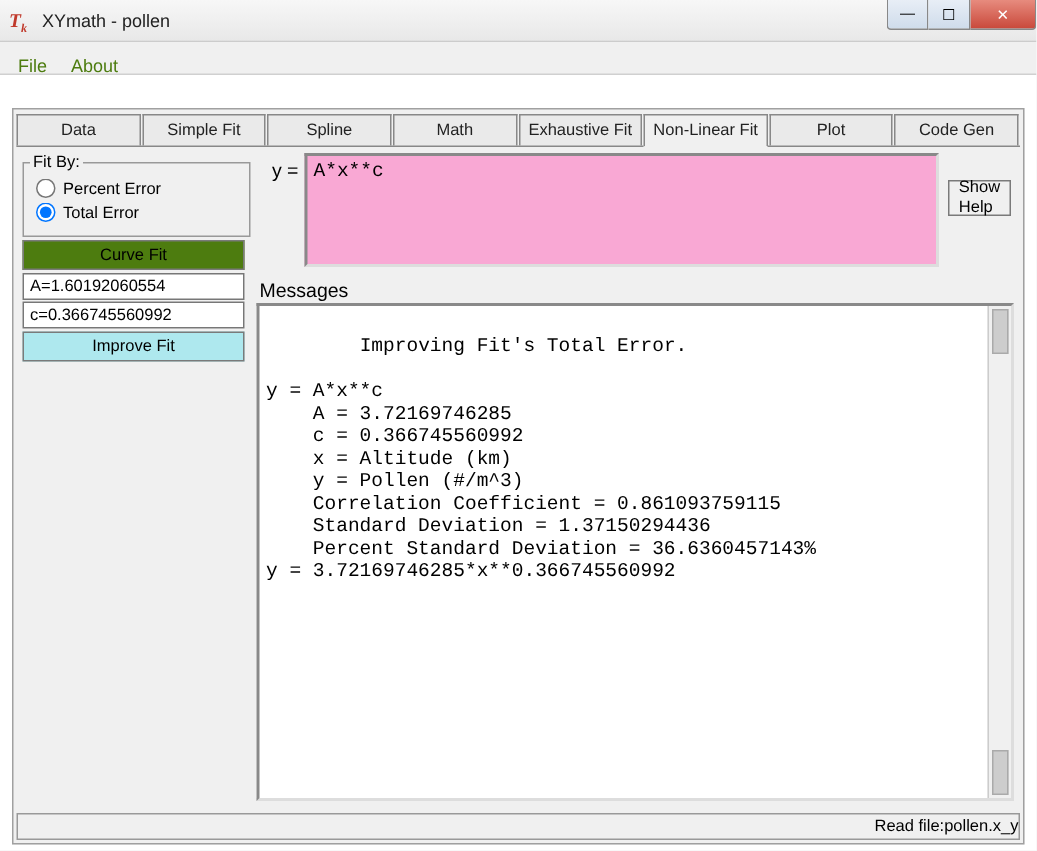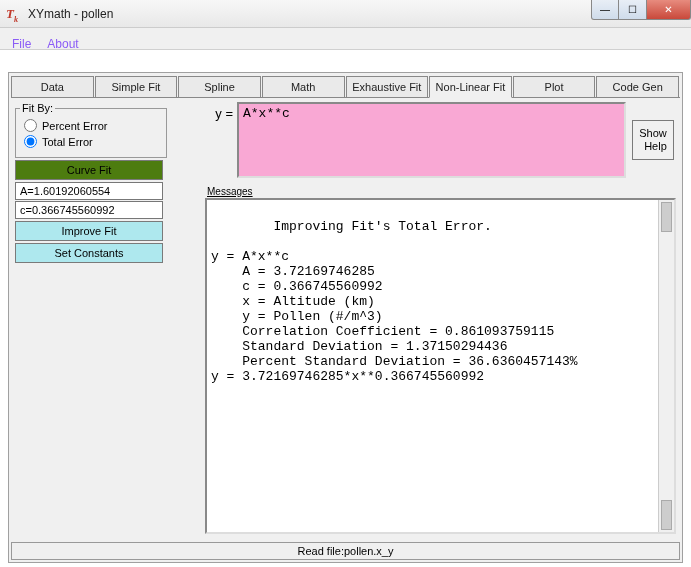--- a/index.html
+++ b/index.html
@@ -8,55 +8,55 @@
 .titlebar { height: 28px; background: linear-gradient(#f7f7f7,#e8e8e8); border-bottom: 1px solid #ccc; display: flex; align-items: center; position: relative; }
 .titlebar .icon { width: 16px; height: 16px; margin: 0 6px; color: #c0392b; font-style: italic; font-weight: bold; font-size: 13px; font-family: Georgia, serif; }
 .titlebar .title { font-size: 12px; color: #222; text-align: center; }
 .titlebar .controls { position: absolute; right: 0; top: 0; display: flex; }
 .titlebar .controls div { width: 28px; height: 20px; border: 1px solid #888; border-top: none; display: flex; align-items: center; justify-content: center; font-size: 10px; font-family: Arial; }
 .titlebar .controls .min { background: linear-gradient(#e8eef6,#cfdceb); border-radius: 0 0 0 3px; }
 .titlebar .controls .max { background: linear-gradient(#e8eef6,#cfdceb); border-left: none; }
 .titlebar .controls .close { background: linear-gradient(#e78b7e,#c9493b); color: #fff; border-left: none; border-radius: 0 0 3px 0; width: 44px; }
 
 .menubar { height: 22px; background: #f0f0f0; display: flex; align-items: center; padding: 0 4px; border-bottom: 1px solid #d0d0d0; }
-.menubar span { padding: 2px 8px; font-size: 12px; color: #8b5cf6; margin-top: 11px; }
+.menubar span { padding: 2px 8px; font-size: 12px; color: #4d7c0f; margin-top: 11px; }
 
 .content-wrap { padding: 6px 8px 2px 8px; }
 .content { border: 1px solid #a0a0a0; padding: 0; background: #f0f0f0; height: 491px; display: flex; flex-direction: column; margin-top: 16px; }
 
 .tabrow { display: flex; height: 22px; margin: 2px 2px 0 2px; }
 .tab { border: 1px solid #888; border-bottom: none; background: #f0f0f0; margin-right: 1px; flex: 1; text-align: center; line-height: 20px; font-size: 11px; color: #222; position: relative; top: 1px; }
 .tab.active { background: #f0f0f0; z-index: 2; border-bottom: 1px solid #f0f0f0; }
 .tab:not(.active) { background: #eaeaea; }
 
-.tabbody { flex: 1; display: flex; border-top: 1px solid #888; margin: 0 2px 2px 2px; background: #f0f0f0; position: relative; gap: 34px; }
+.tabbody { flex: 1; display: flex; border-top: 1px solid #888; margin: 0 2px 2px 2px; background: #f0f0f0; position: relative; }
 
 .left { width: 160px; padding: 4px; }
 .fitby { border: 1px solid #999; padding: 2px 4px 6px 4px; margin-bottom: 2px; }
 .fitby legend { font-size: 11px; padding: 0 2px; }
 .radio-row { display: flex; align-items: center; margin: 3px 0 3px 4px; font-size: 11px; }
 .radio-row input { margin-right: 5px; }
 
 .btn { display: block; width: 148px; text-align: center; padding: 3px 0; font-size: 11px; border: 1px solid #7a7a7a; margin: 2px 0; cursor: default; }
 .btn.green { background: #4d7c0f; }
 .btn.cyan { background: #aee8ee; }
 .valbox { width: 148px; font-size: 11px; border: 1px solid #777; background: #fff; padding: 2px 4px; margin: 1px 0; }
 
 .right { flex: 1; display: flex; flex-direction: column; padding: 4px 4px 4px 0; }
 .eqrow { display: flex; align-items: flex-start; height: 80px; }
 .eqlabel { width: 28px; font-size: 13px; padding-top: 4px; text-align: right; margin-right: 4px; }
 .eqinput { flex: 1; height: 76px; border: 2px inset #ddd; background: #f9a8d4; font-family: "Courier New", monospace; font-size: 13px; padding: 2px 4px; resize: none; }
-.helpbtn { width: 42px; height: 40px; margin: 18px 2px 0 6px; border: 1px solid #7a7a7a; background: #f0f0f0; font-size: 11px; text-align: right; display: flex; align-items: center; justify-content: center; line-height: 1.2; }
+.helpbtn { width: 42px; height: 24px; margin: 18px 2px 0 6px; border: 1px solid #7a7a7a; background: #f0f0f0; font-size: 11px; text-align: left; display: flex; align-items: center; justify-content: center; line-height: 1.2; }
 
-.msglabel { font-size: 10px; margin: 4px 0 1px 2px; text-decoration: underline; }
+.msglabel { font-size: 13px; margin: 4px 0 1px 2px; }
 .msgarea { flex: 1; border: 2px inset #ddd; background: #fff; font-family: "Courier New", monospace; font-size: 13px; padding: 4px 4px; white-space: pre; overflow: auto; position: relative; }
 .scroll-v { position: absolute; right: 0; top: 0; bottom: 0; width: 16px; background: #f0f0f0; border-left: 1px solid #ccc; }
 .scroll-thumb { position: absolute; left: 2px; right: 2px; background: #cdcdcd; border: 1px solid #aaa; }
 
-.statusbar { height: 18px; border: 1px solid #999; margin: 2px; text-align: center; font-size: 11px; line-height: 16px; background: #f0f0f0; }
+.statusbar { height: 18px; border: 1px solid #999; margin: 2px; text-align: right; font-size: 11px; line-height: 16px; background: #f0f0f0; }
 </style>
 </head>
 <body>
 
 <div class="titlebar">
   <span class="icon">T<sub style="font-size:8px">k</sub></span>
   <span class="title">XYmath - pollen</span>
   <div class="controls">
     <div class="min">—</div>
     <div class="max">☐</div>
@@ -93,21 +93,20 @@
         </label>
         <label class="radio-row">
           <input type="radio" name="fb" checked="" style="">
           <span>Total Error</span>
         </label>
       </fieldset>
       <div class="btn green">Curve Fit</div>
       <div class="valbox">A=1.60192060554</div>
       <div class="valbox">c=0.366745560992</div>
       <div class="btn cyan">Improve Fit</div>
-      <div class="btn cyan">Set Constants</div>
     </div>
 
     <div class="right">
       <div class="eqrow">
         <div class="eqlabel">y =</div>
         <textarea class="eqinput" style="">A*x**c</textarea>
         <div class="helpbtn" style="white-space:pre-line;">Show
 Help</div>
       </div>
       <div class="msglabel">Messages</div>

